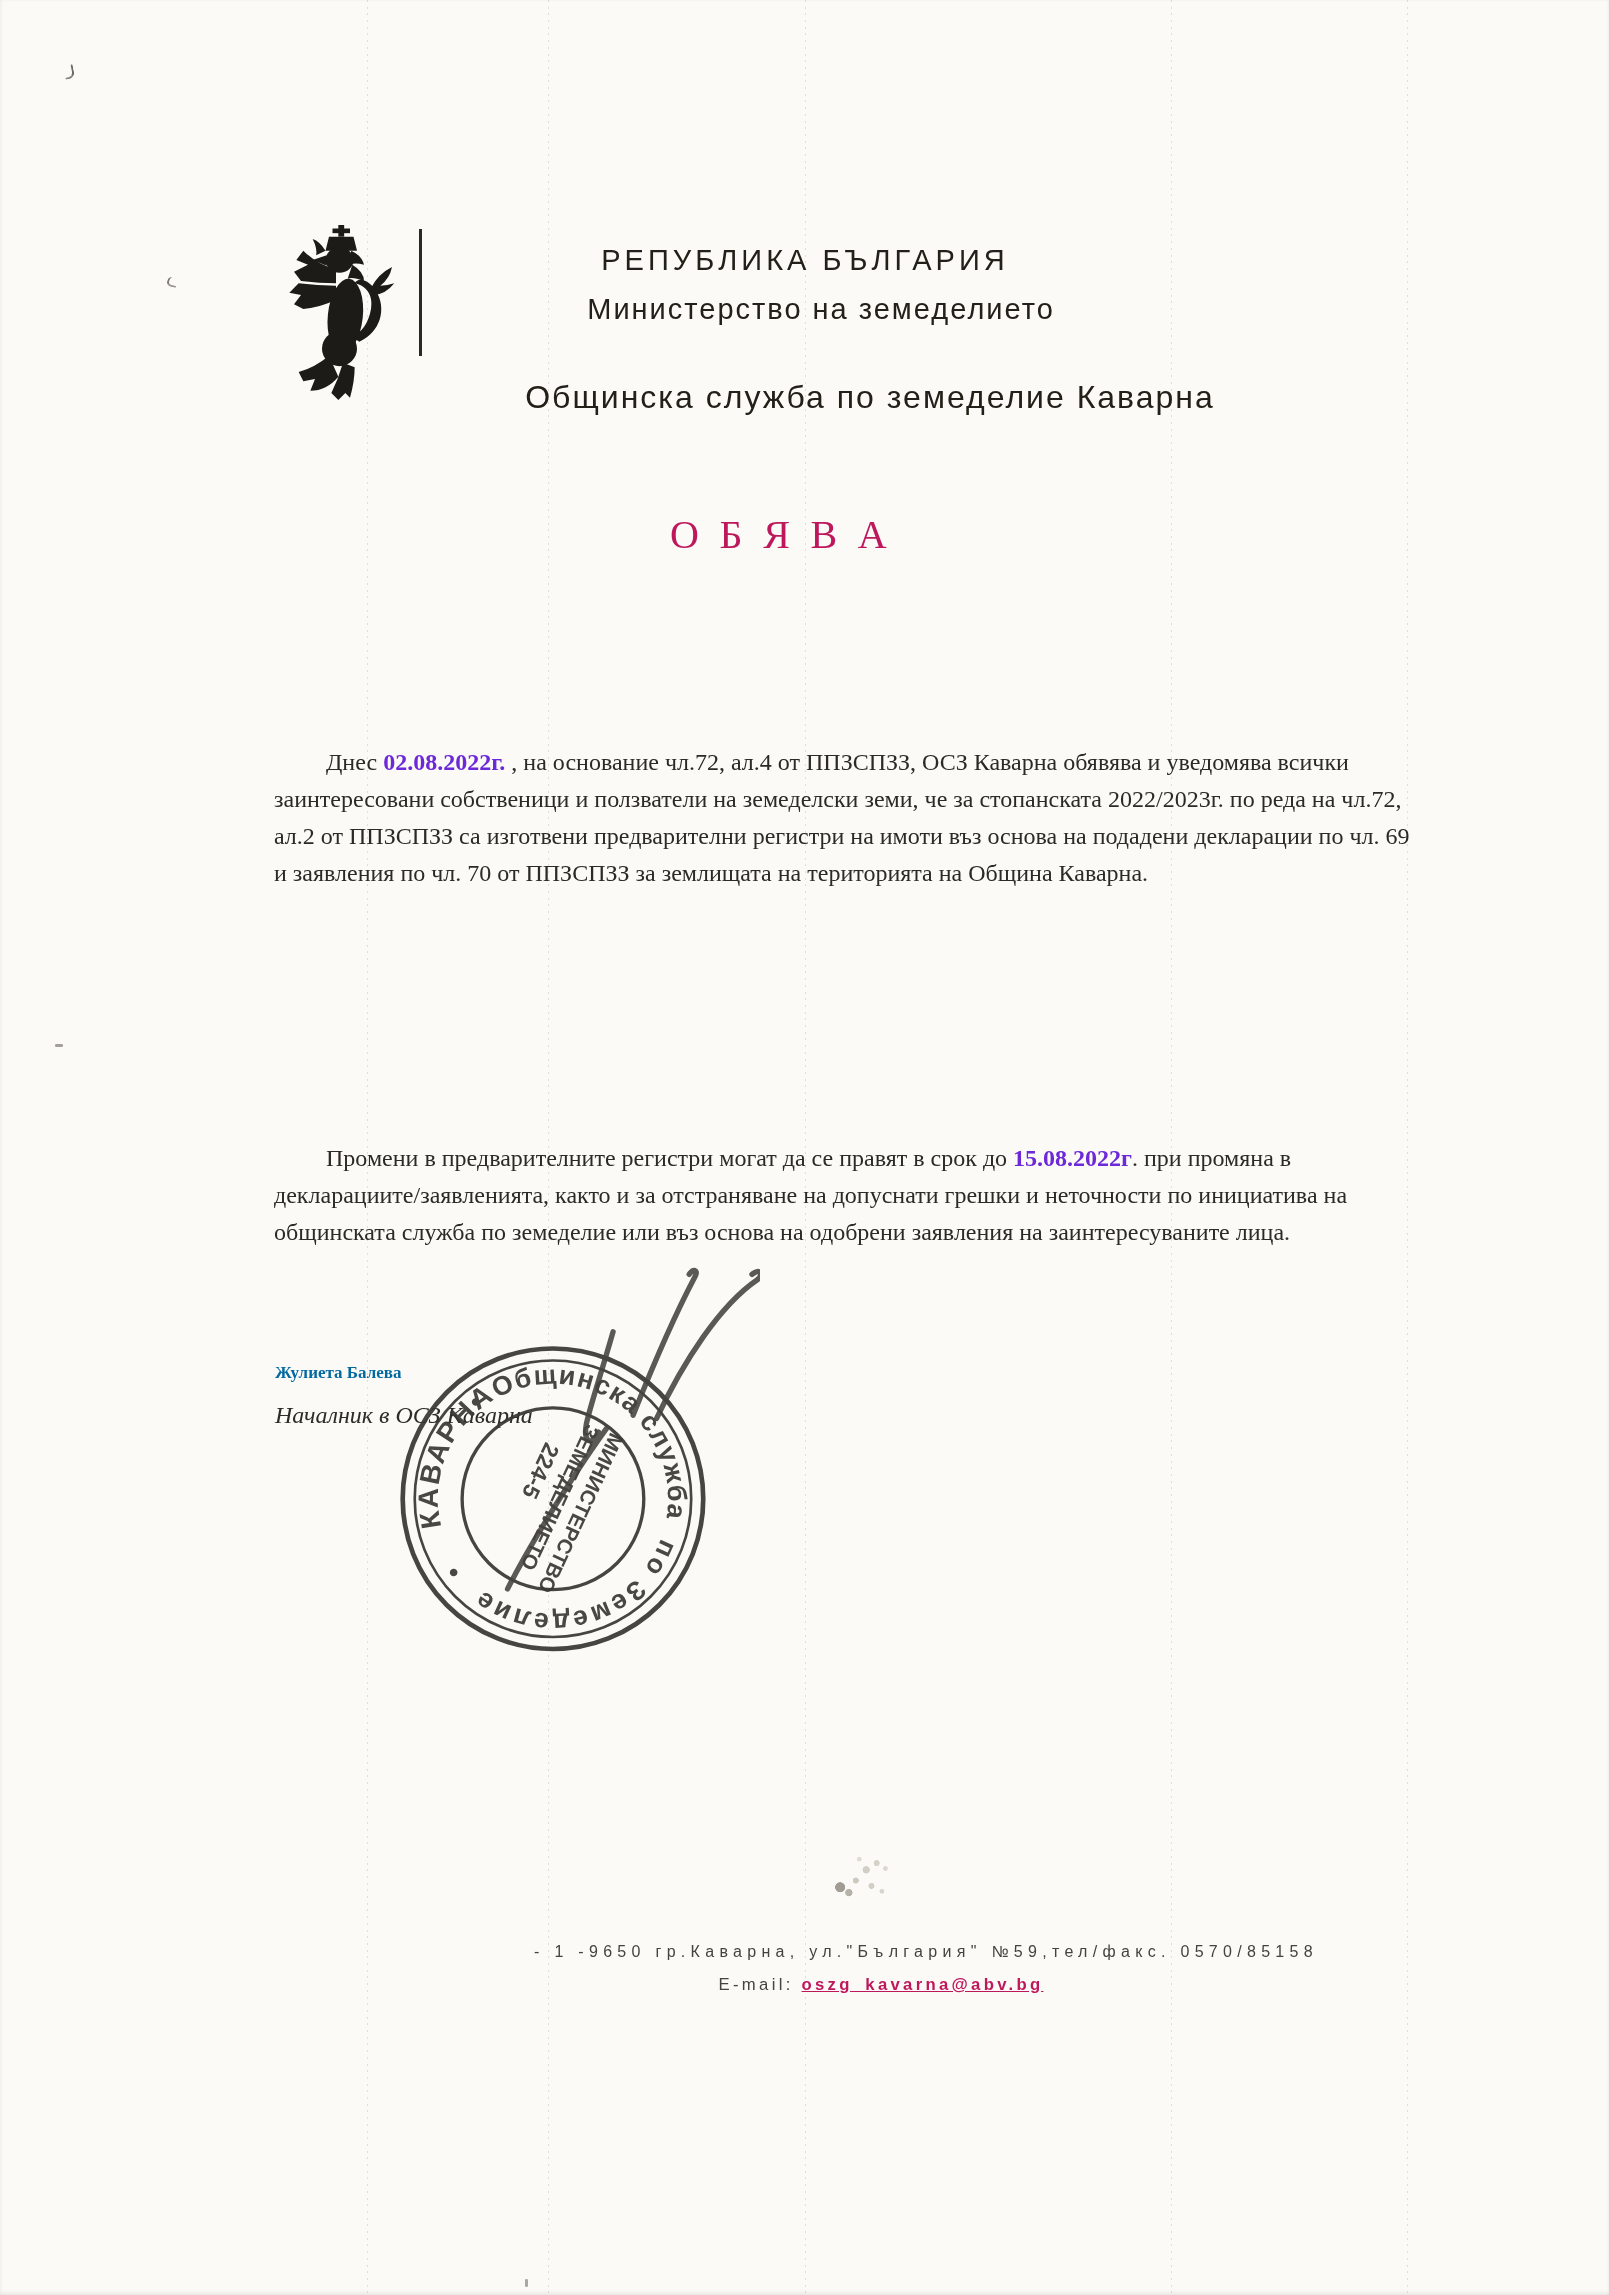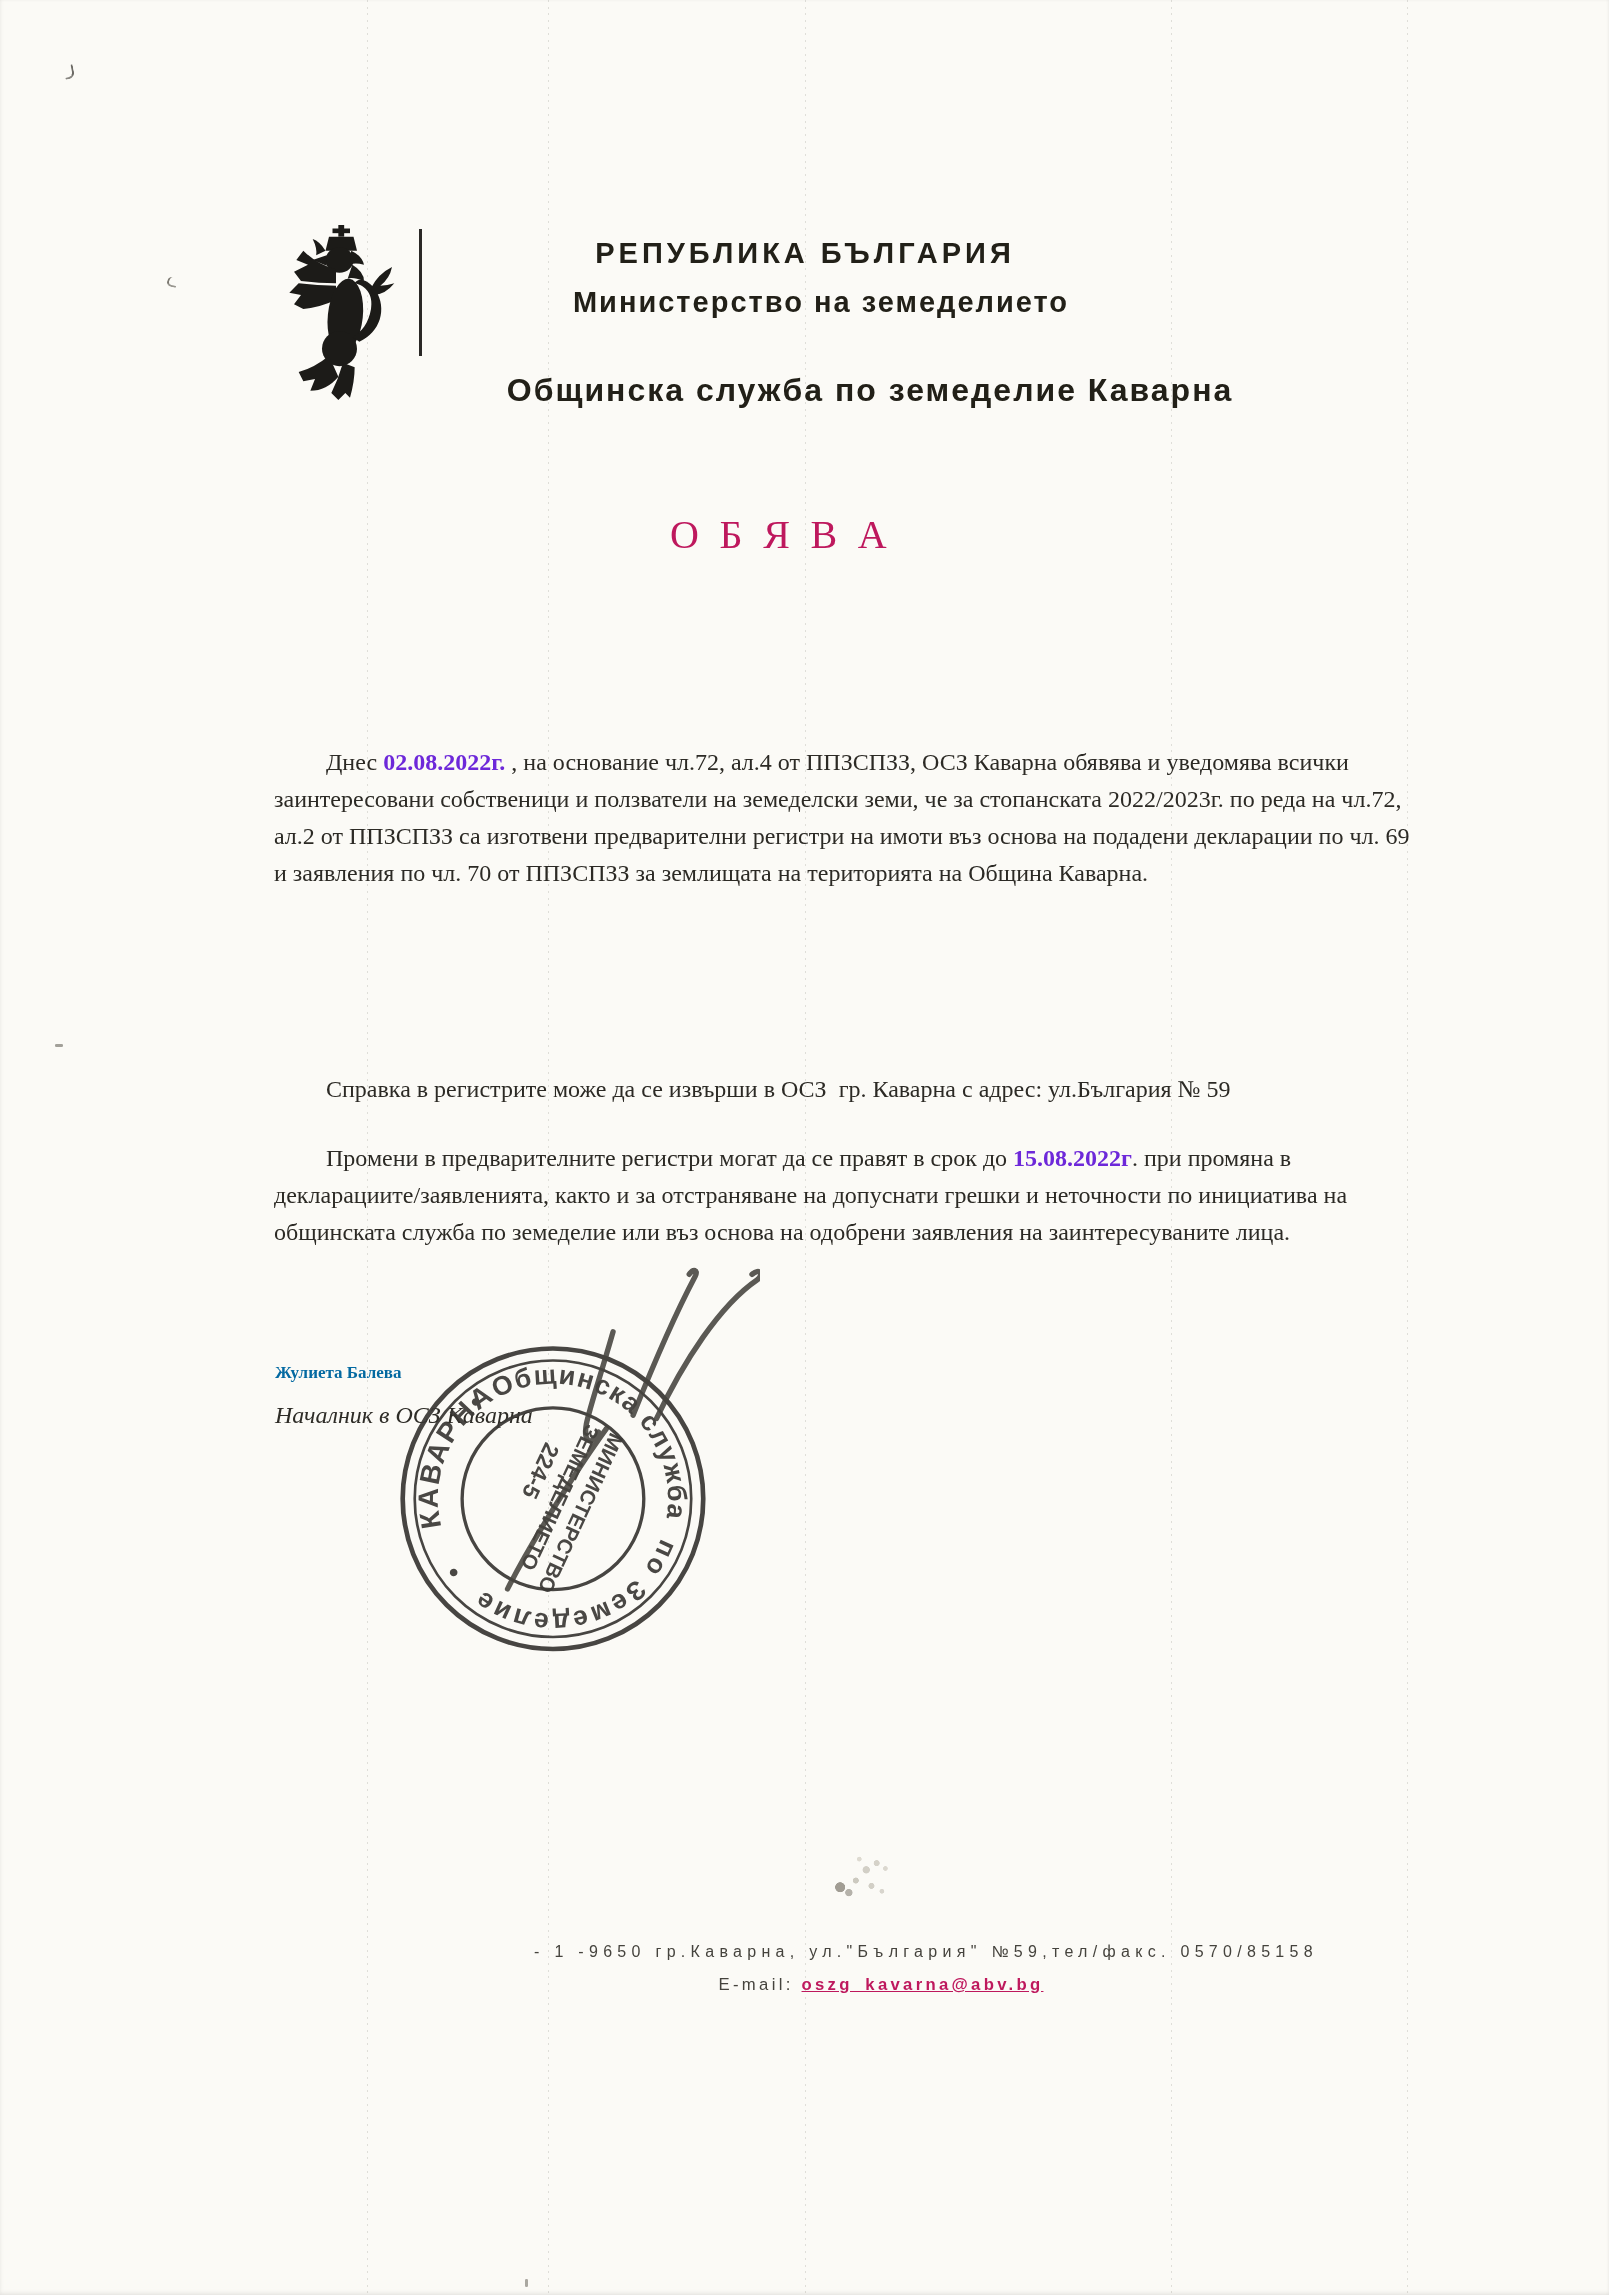--- a/index.html
+++ b/index.html
@@ -18,21 +18,21 @@
   .scanline{
     position:absolute;top:0;bottom:0;width:1.3px;pointer-events:none;
     background-image:repeating-linear-gradient(to bottom, rgba(110,110,98,.20) 0 2px, transparent 2px 6.7px);
   }
   
   .emblem{position:absolute;left:283px;top:225px;width:120px;height:175px;}
   .hrule{position:absolute;left:419px;top:229px;width:2.7px;height:127px;background:#2a2826;}
   .hline{
     position:absolute;transform:translateX(-50%);
     font-family:"Liberation Sans","DejaVu Sans",sans-serif;
-    font-weight:bold;color:#222018;white-space:nowrap;
+    font-weight:normal;color:#222018;white-space:nowrap;margin-top:7px;
   }
   .hline1{left:805px;top:237px;font-size:29px;letter-spacing:4px;}
   .hline2{left:821px;top:286px;font-size:29px;letter-spacing:2px;}
   .hline3{left:806px;top:329px;font-size:27px;letter-spacing:2px;}
   .hline4{left:870px;top:372px;font-size:32px;letter-spacing:2px;}
   
   .doc-title{
     position:absolute;left:781px;top:511px;transform:translateX(-50%);
     font-size:40px;font-weight:normal;letter-spacing:5.3px;color:#be185d;white-space:nowrap;
   }
@@ -121,21 +121,20 @@
 
   <div class="hline hline1">РЕПУБЛИКА БЪЛГАРИЯ</div>
   <div class="hline hline2">Министерство на земеделието</div>
   <div class="hline hline4">Общинска служба по земеделие Каварна</div>
 
   <div class="doc-title">О Б Я В А</div>
 
   <p class="para p1"><span>Днес </span><b>02.08.2022г.</b><span> , на основание чл.72, ал.4 от ППЗСПЗЗ, ОСЗ Каварна обявява и уведомява всички заинтересовани собственици и ползватели на земеделски земи, че за стопанската 2022/2023г. по реда на чл.72, ал.2 от ППЗСПЗЗ са изготвени предварителни регистри на имоти въз основа на подадени декларации по чл. 69 и заявления по чл. 70 от ППЗСПЗЗ за землищата на територията на Община Каварна.</span></p>
 
 
-  <p class="para p3"><span>Справка в регистрите може да се извърши в ОСЗ  гр. Каварна с адрес: ул.България № 59</span><b></b><span></span></p>
 
   <p class="para p4"><span>Промени в предварителните регистри могат да се правят в срок до </span><b>15.08.2022г</b><span>. при промяна в декларациите/заявленията, както и за отстраняване на допуснати грешки и неточности по инициатива на общинската служба по земеделие или въз основа на одобрени заявления на заинтересуваните лица.</span></p>
 
   <div class="sig-name">Жулиета Балева</div>
   <div class="sig-role">Началник в ОСЗ Каварна</div>
 
   <svg class="stamp-svg" viewBox="-250 -360 560 610" aria-hidden="true">
     <g stroke="#383633" fill="none" opacity="0.92">
       <circle cx="0" cy="0" r="225" stroke-width="7"></circle>
       <circle cx="0" cy="0" r="207" stroke-width="4"></circle>

